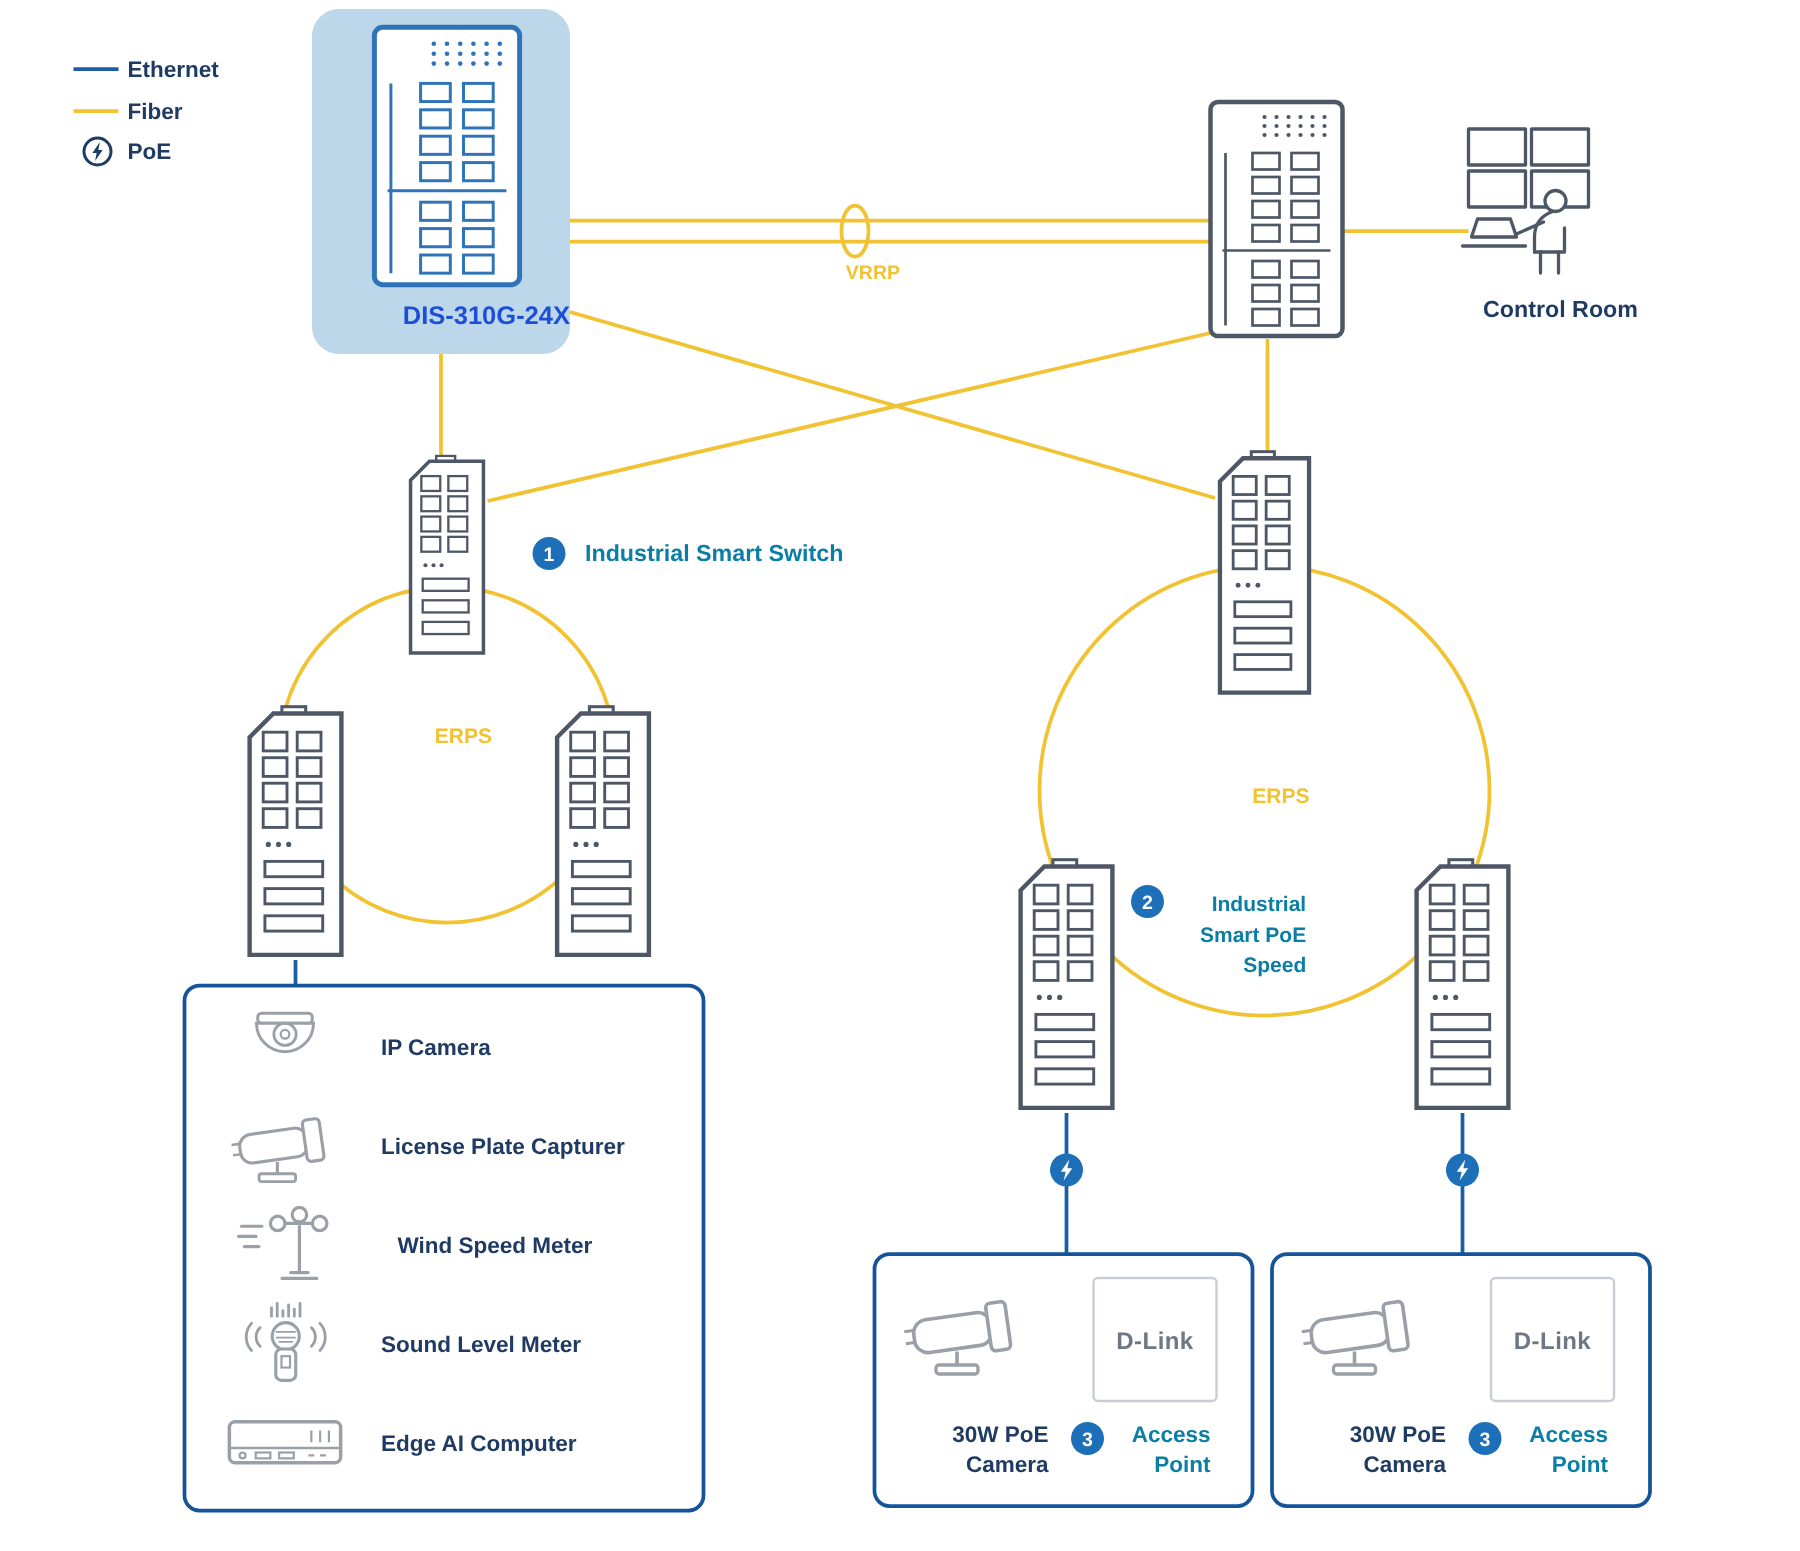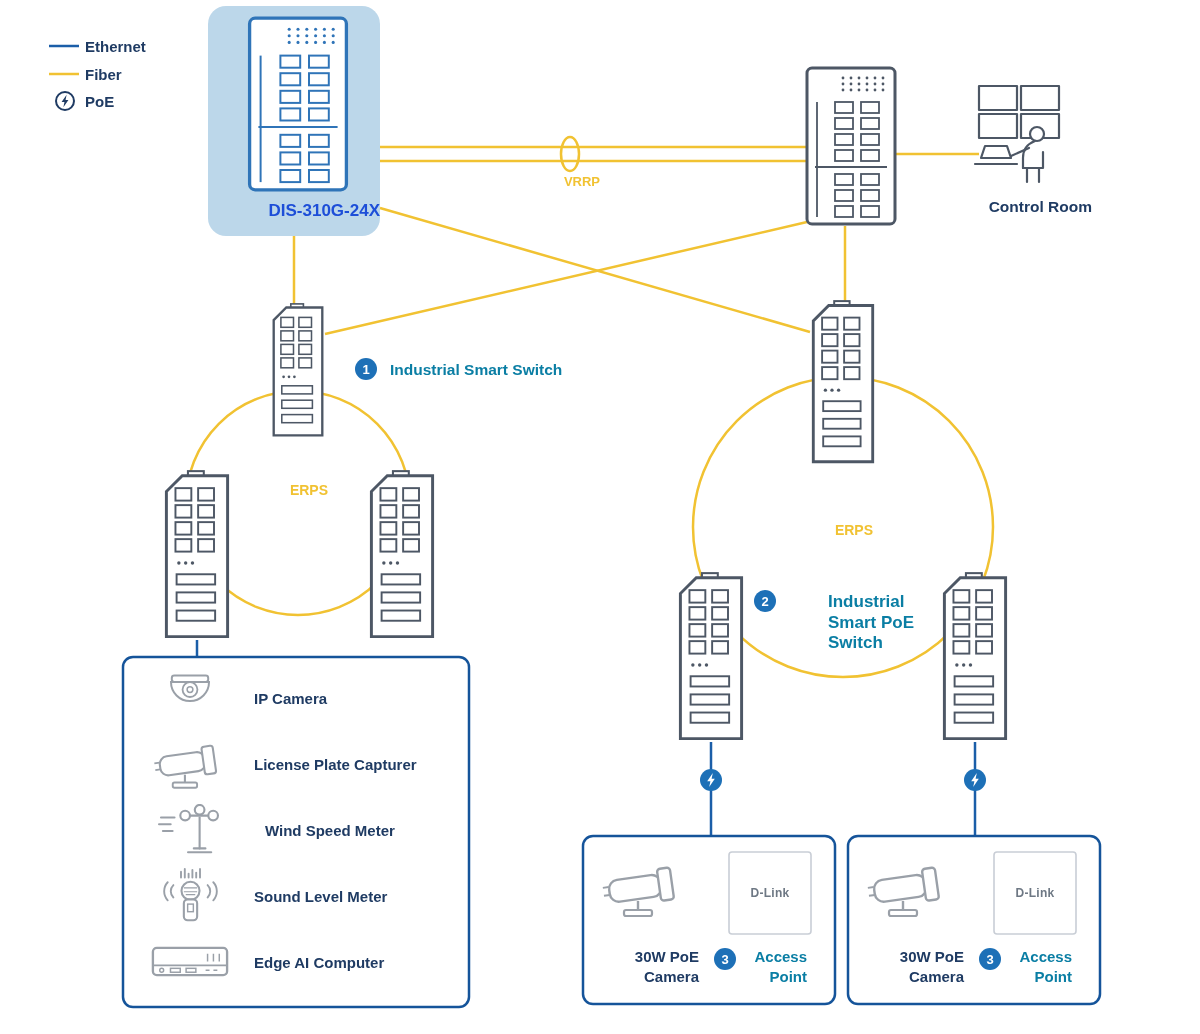--- a/index.html
+++ b/index.html
@@ -28,21 +28,21 @@
   .yellow { color:var(--fiber,#E8B423); }
   .teal   { color:var(--teal,#0A7EA4); }
   .white  { color:#1d4ed8; }
 
   .badge {
     position:absolute; width:22px; height:22px; border-radius:50%;
     background:var(--badge-blue,#1D70B7); color:#fff; font-weight:bold;
     font-size:13px; display:flex; align-items:center; justify-content:center;
   }
   .dlink {
-    position:absolute; font-weight:bold; font-size:12px;
+    position:absolute; font-weight:bold; font-size:16px;
     color:var(--dlink-text,#6E7884); text-align:center; letter-spacing:.3px;
   }
   .multiline div { white-space:nowrap; }
 </style>
 </head>
 <body>
 
 <div class="canvas">
 
   <svg class="diagram" width="1200" height="1034" viewBox="0 0 1200 1034">
@@ -260,24 +260,24 @@
   <div class="lbl yellow center" style="left:519px;top:174px;width:60px;font-size:13px;">VRRP</div>
 
   <div class="lbl center" style="left:933px;top:197px;width:138px;font-size:15.5px;">Control Room</div>
 
   <div class="badge" style="left:334px;top:358px;">1</div>
   <div class="lbl teal" style="left:369px;top:360px;font-size:15.5px;">Industrial Smart Switch</div>
   <div class="lbl yellow center" style="left:247px;top:482px;width:60px;font-size:14px;">ERPS</div>
 
   <div class="lbl yellow center" style="left:792px;top:522px;width:60px;font-size:14px;">ERPS</div>
   <div class="badge" style="left:733px;top:590px;">2</div>
-  <div class="lbl teal multiline" style="left:807px;top:592px;font-size:17px;line-height:20.5px;">
+  <div class="lbl teal multiline" style="left:779px;top:592px;font-size:14px;line-height:20.5px;text-align:right;">
     <div>Industrial</div>
     <div>Smart PoE</div>
-    <div>Switch</div>
+    <div>Speed</div>
   </div>
 
   <div class="lbl" style="left:233px;top:690px;">IP Camera</div>
   <div class="lbl" style="left:233px;top:756px;">License Plate Capturer</div>
   <div class="lbl" style="left:244px;top:822px;">Wind Speed Meter</div>
   <div class="lbl" style="left:233px;top:888px;">Sound Level Meter</div>
   <div class="lbl" style="left:233px;top:954px;">Edge AI Computer</div>
 
   <div class="lbl center multiline" style="left:566px;top:947px;width:112px;line-height:20px;">
     <div>30W PoE</div>

